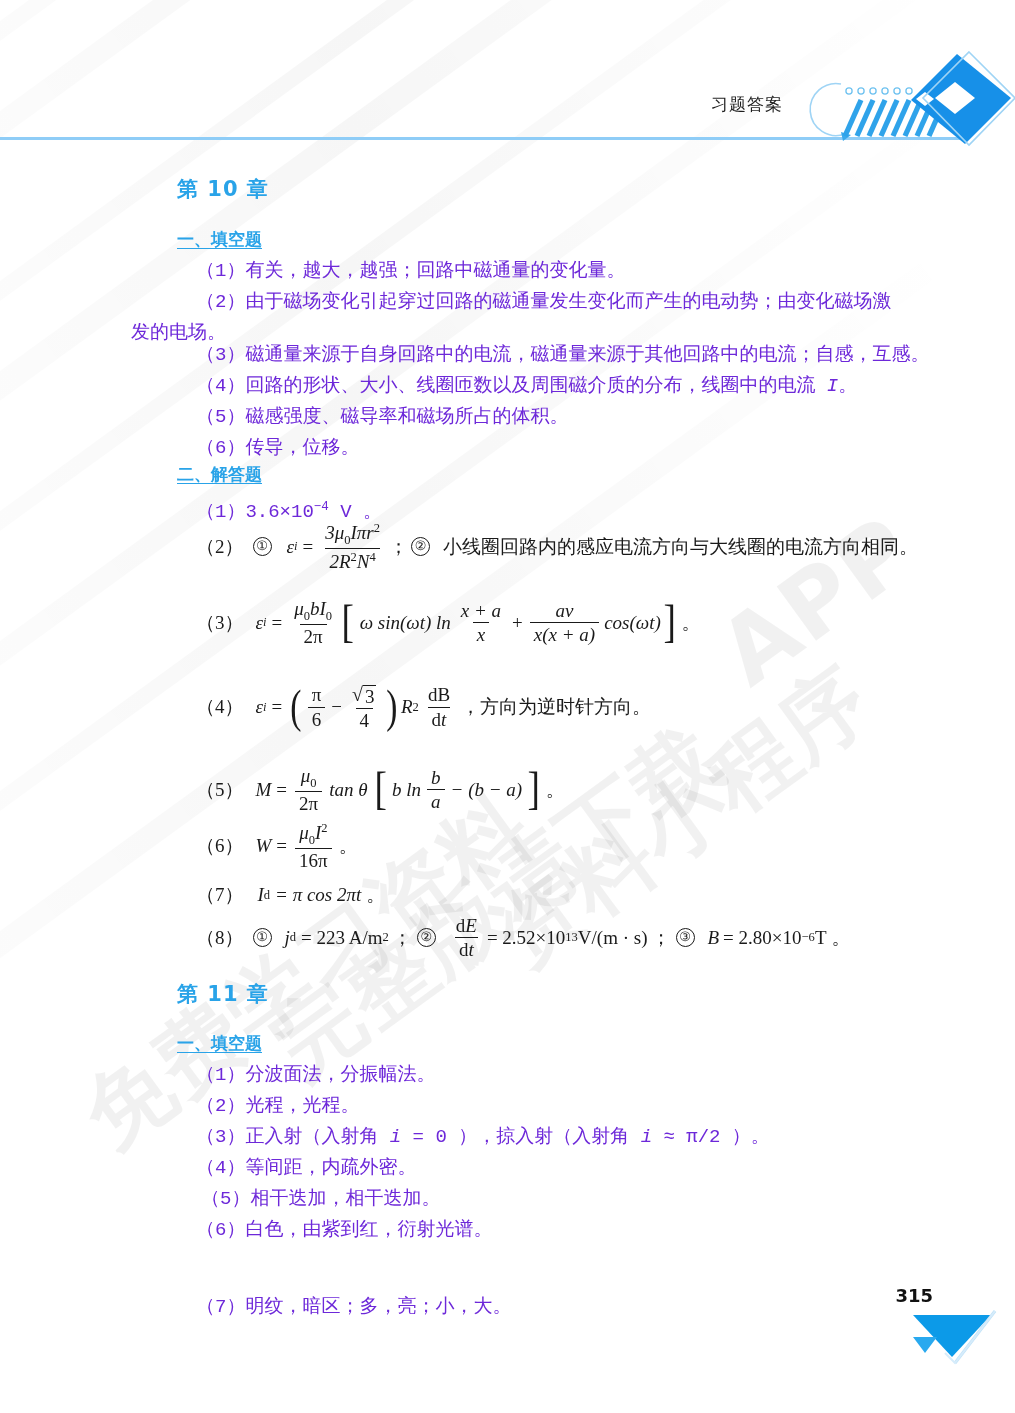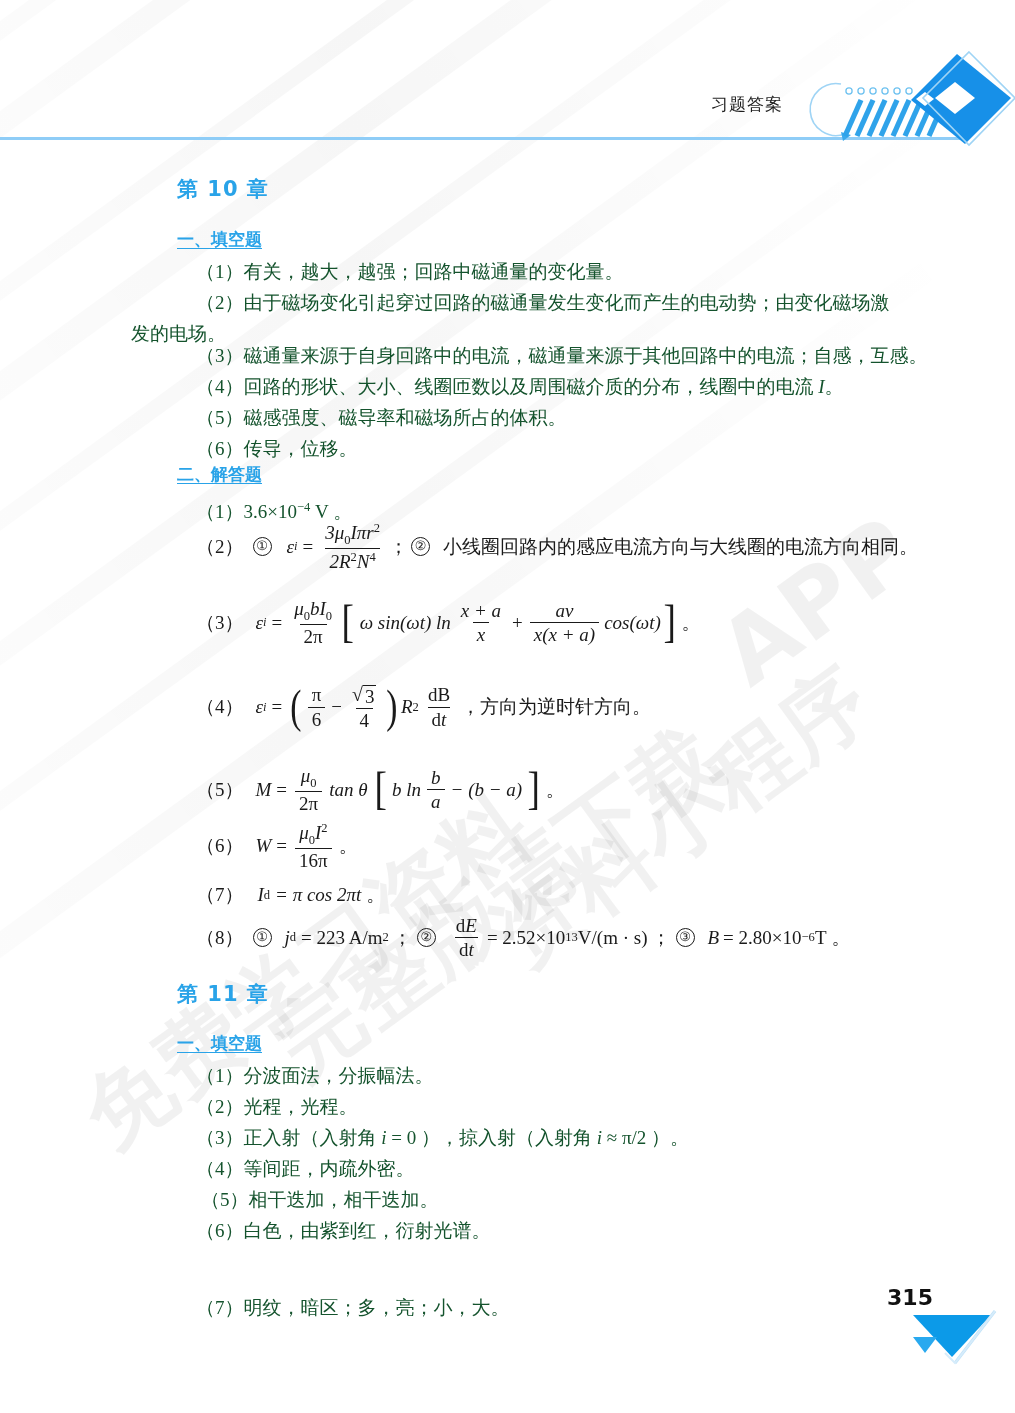--- a/index.html
+++ b/index.html
@@ -101,23 +101,23 @@
     font-family: "DejaVu Sans", sans-serif;
     font-size: 17px;
     font-weight: 700;
     color: #29a3e8;
     text-decoration: underline;
     text-underline-offset: 3px;
     white-space: nowrap;
   }
   .para {
     position: absolute;
-    font-family: Liberation Serif, serif;
+    font-family: Liberation Mono, monospace;
     font-size: 19px;
-    color: #14532d;
+    color: #6d28d9;
     line-height: 31px;
     white-space: nowrap;
   }
 
   .mi { font-style: italic; }
   .sup { font-size: 0.66em; vertical-align: super; }
   .sub { font-size: 0.66em; vertical-align: sub; }
 
   
   .eq {
@@ -182,21 +182,21 @@
     right: 0;
     bottom: 48px;
     width: 220px;
     height: 90px;
   }
   .page-number {
     position: absolute;
     right: 82px;
     top: 10px;
     font-family: "DejaVu Sans", sans-serif;
-    font-size: 22px;
+    font-size: 18px;
     font-weight: 700;
     color: #111111;
     letter-spacing: 0px;
   }
 </style>
 </head>
 <body>
 
 <div id="page">
 

